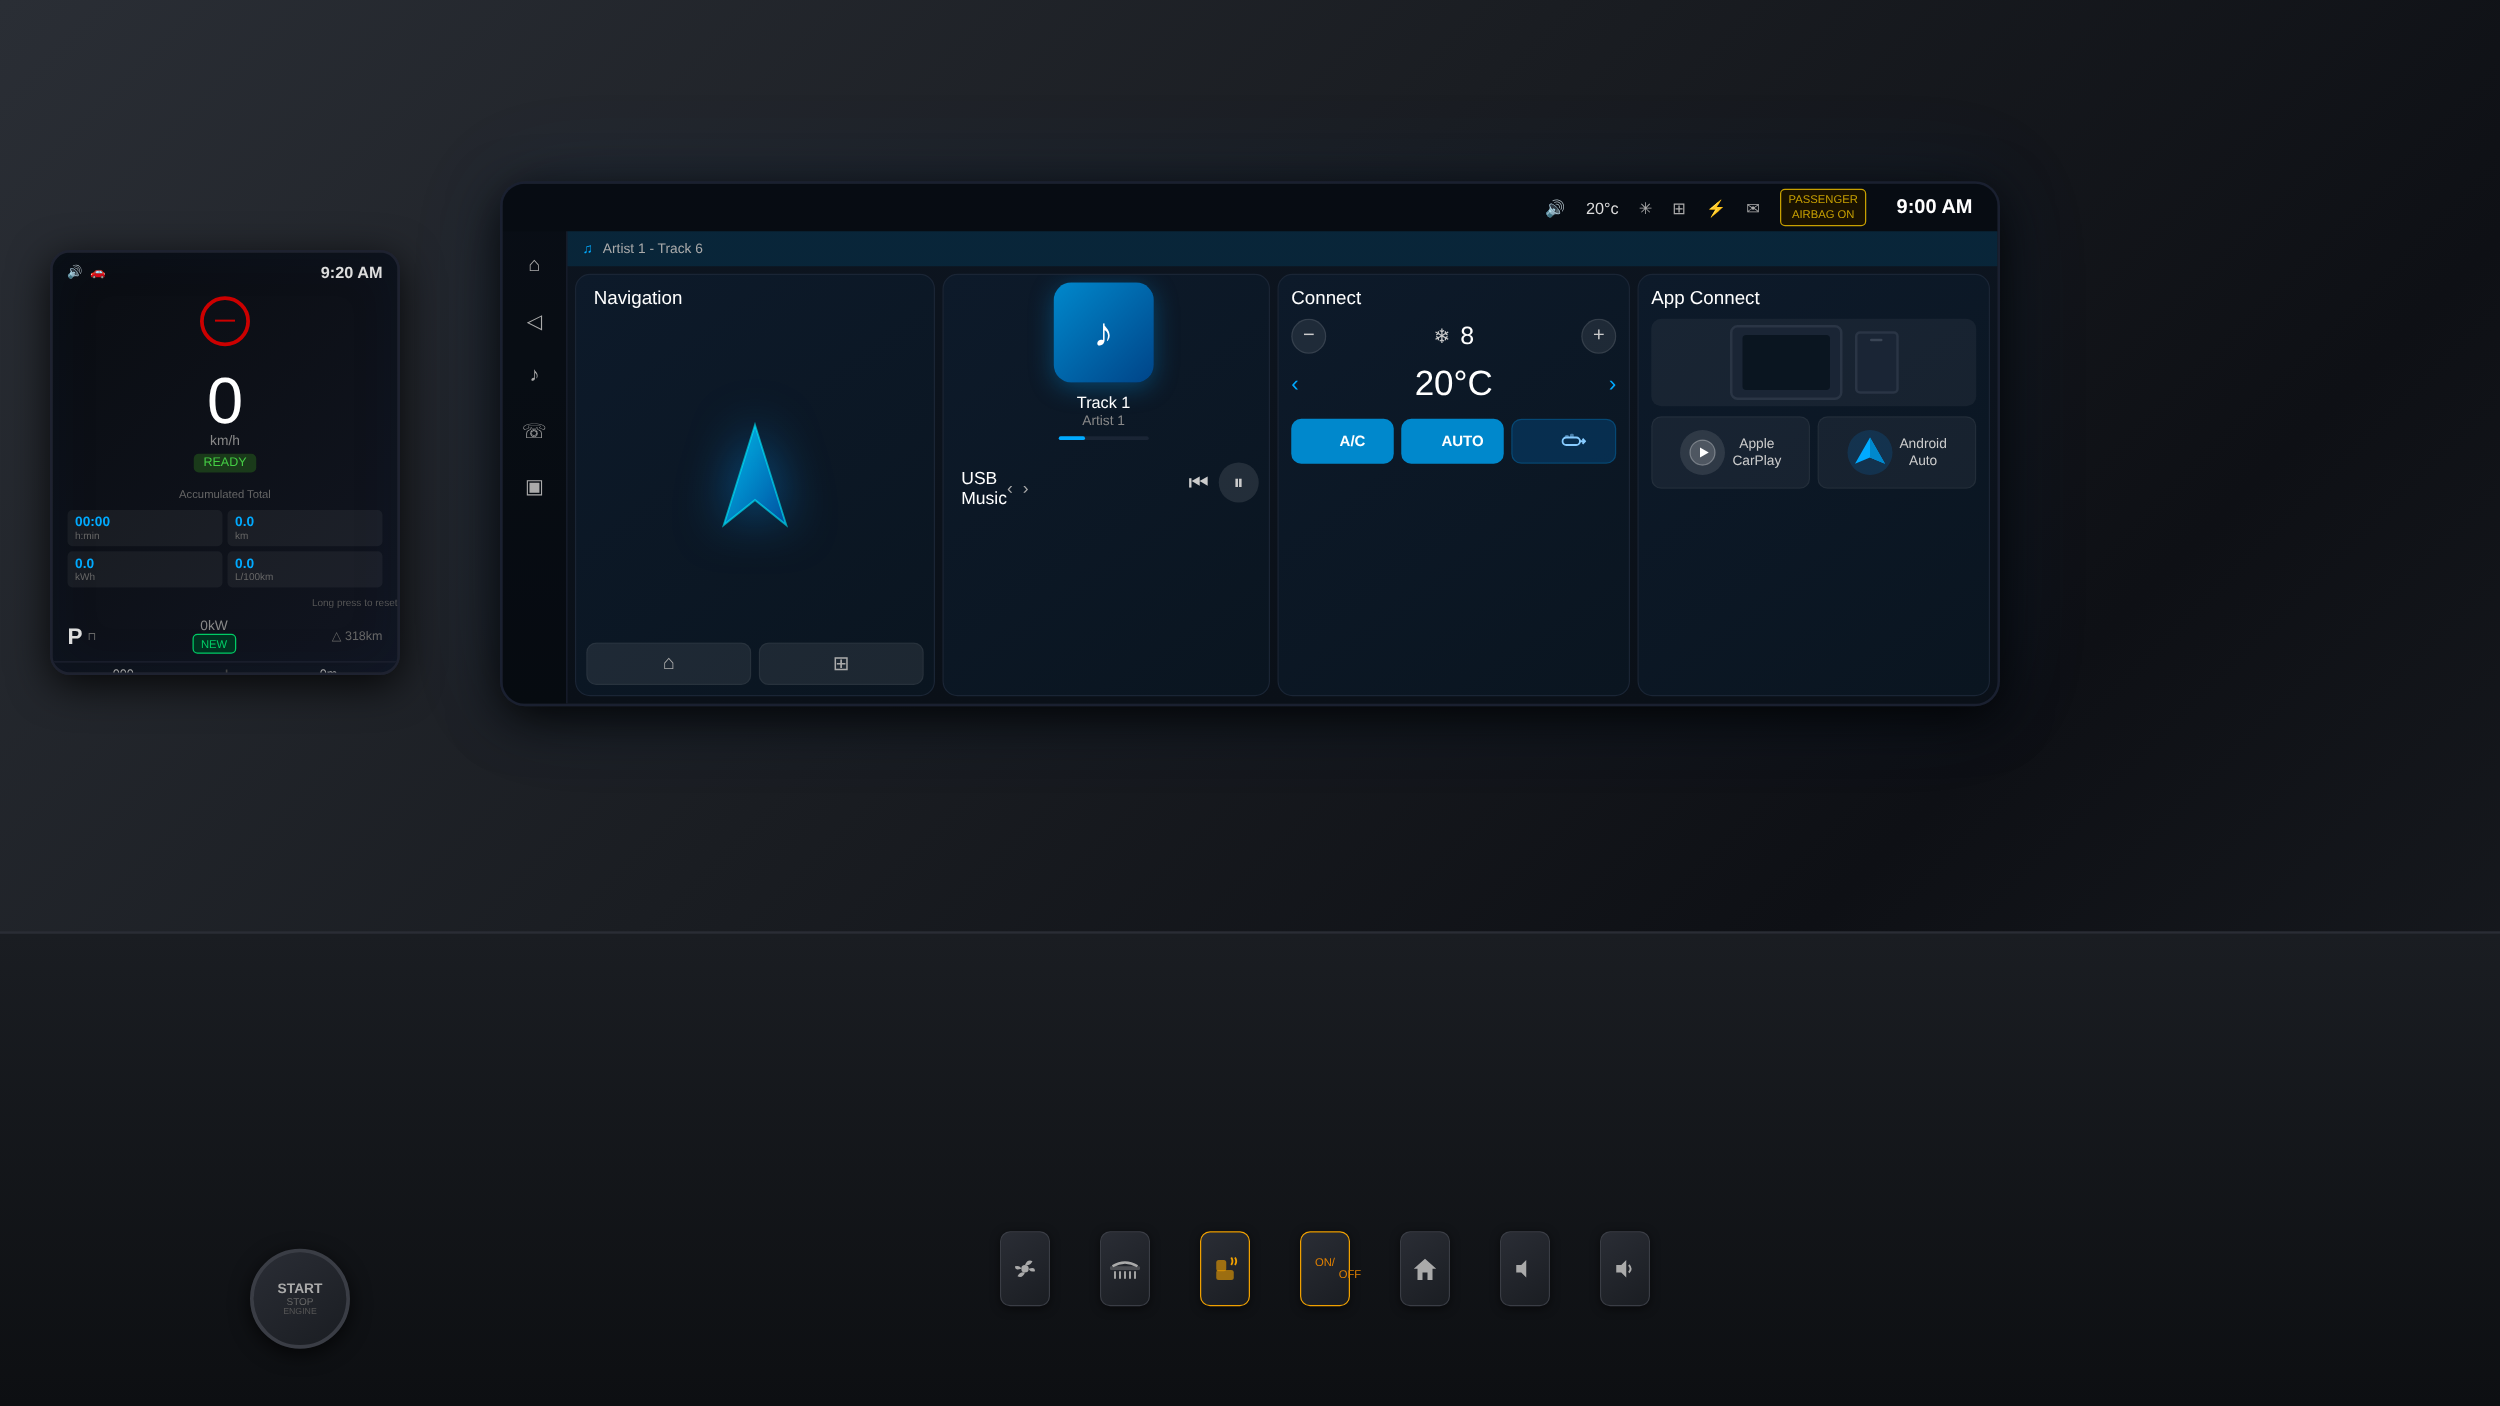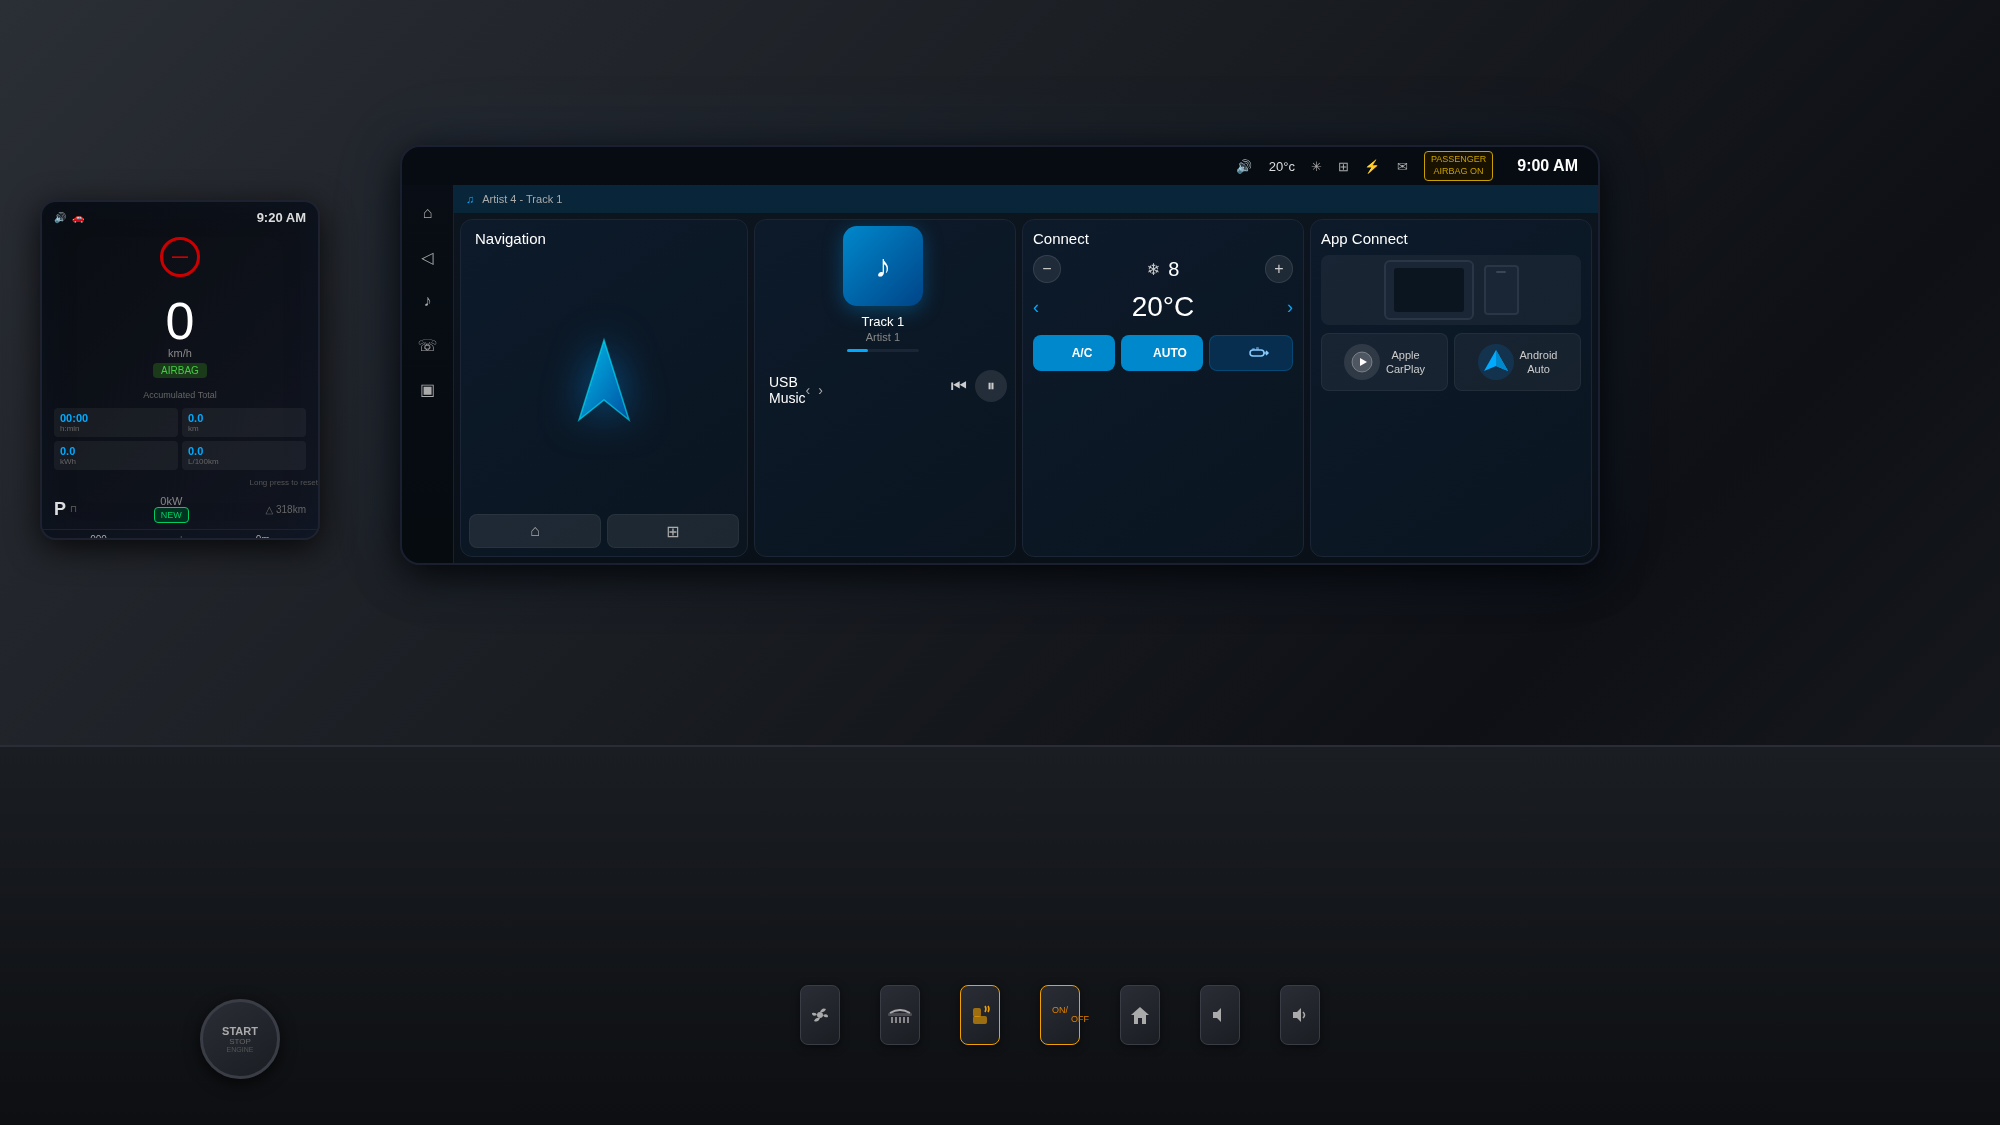--- a/index.html
+++ b/index.html
@@ -718,21 +718,21 @@
 
   <div style="display:flex; justify-content:center; margin: 4px 0;">
     <div class="speed-icon">
       <span>—</span>
     </div>
   </div>
 
   <div class="speed-area">
     <div class="speed-value">0</div>
     <div class="speed-unit">km/h</div>
-    <div class="ready-badge">AIRBAG</div>
+    <div class="ready-badge">READY</div>
   </div>
 
   <div style="text-align:center; font-size:9px; color:#666; padding: 2px 0;">Accumulated Total</div>
 
   <div class="cluster-data">
     <div class="cluster-data-item">
       <div class="val">00:00</div>
       <div class="lbl">h:min</div>
     </div>
     <div class="cluster-data-item">
@@ -797,21 +797,21 @@
     <div class="sidebar">
       <div class="sidebar-item">⌂</div>
       <div class="sidebar-item">◁</div>
       <div class="sidebar-item">♪</div>
       <div class="sidebar-item">☏</div>
       <div class="sidebar-item">▣</div>
     </div>
 
     <div class="mini-player">
       <span class="mini-player-icon">♫</span>
-      <span class="mini-player-text">Artist 4 - Track 1</span>
+      <span class="mini-player-text">Artist 1 - Track 6</span>
     </div>
 
     <div class="cards-container">
 
       <div class="nav-card">
         <div class="nav-card-header">Navigation</div>
         <div class="nav-map-area">
           <svg class="nav-svg" width="70" height="90" viewBox="0 0 70 90">
 
             <defs>

